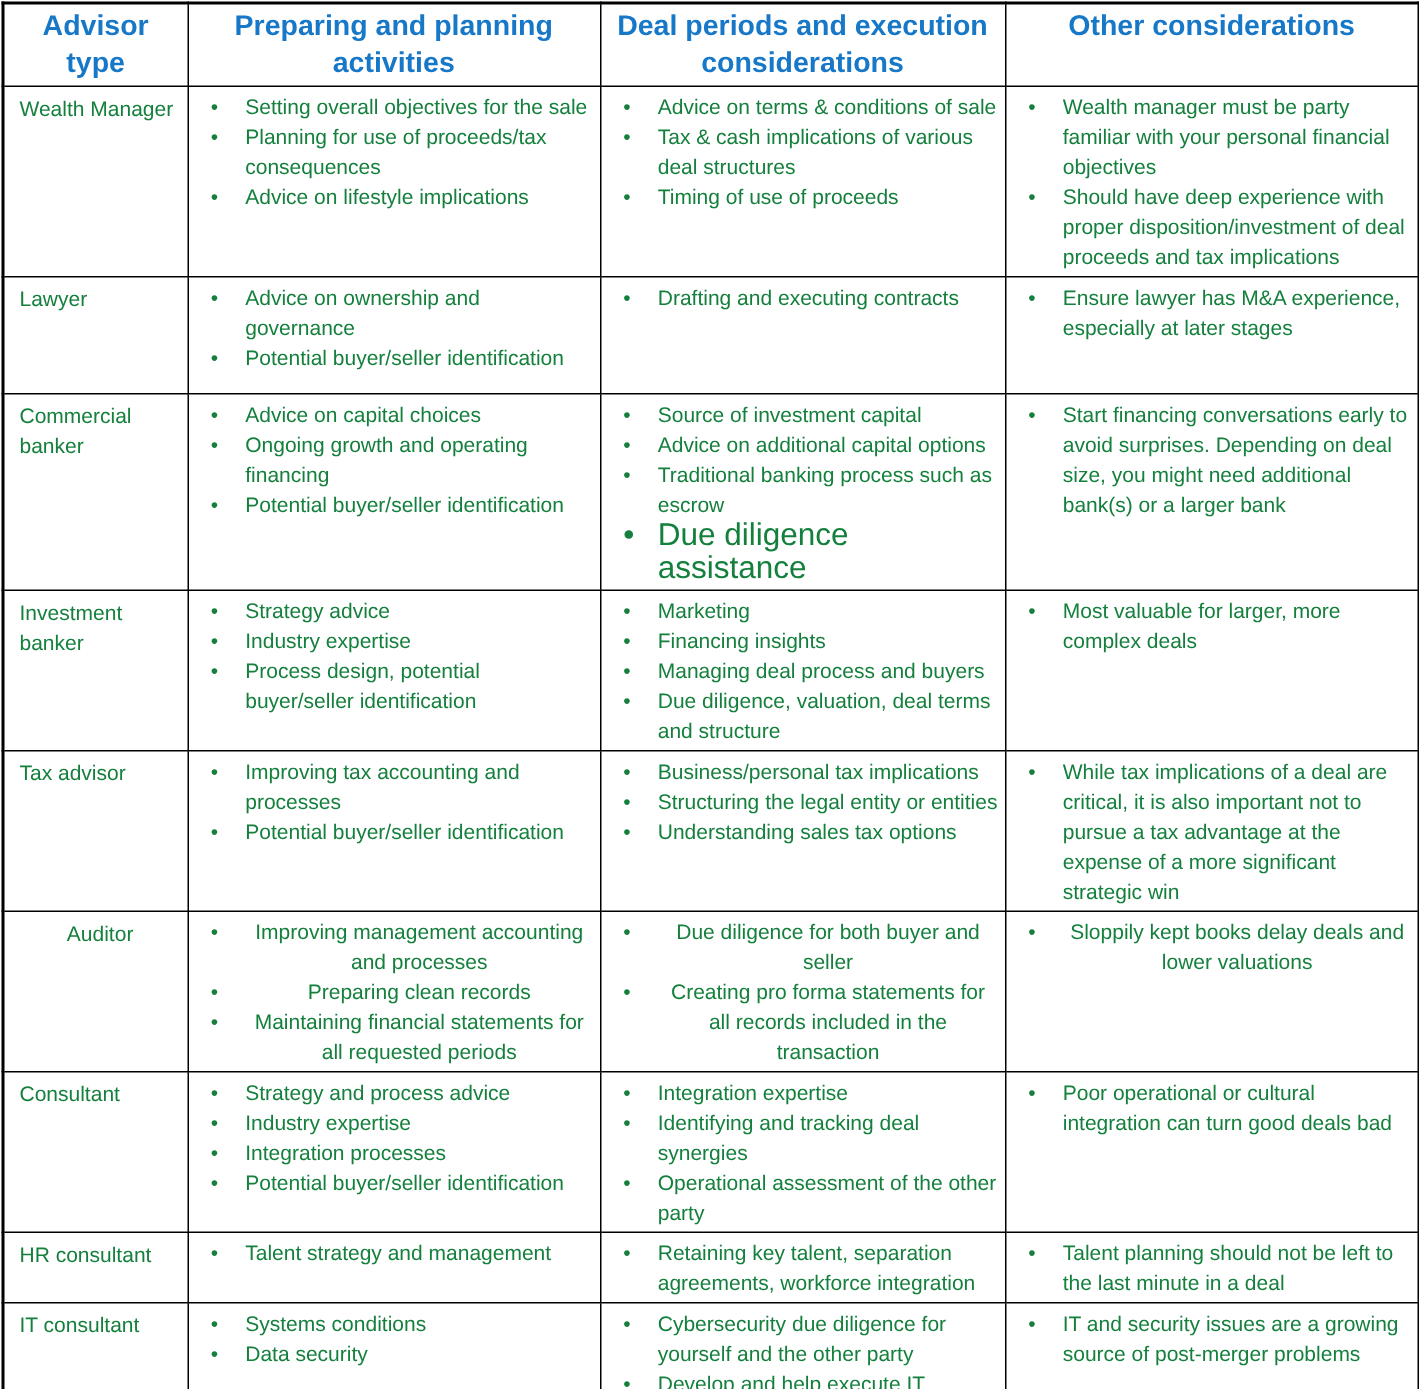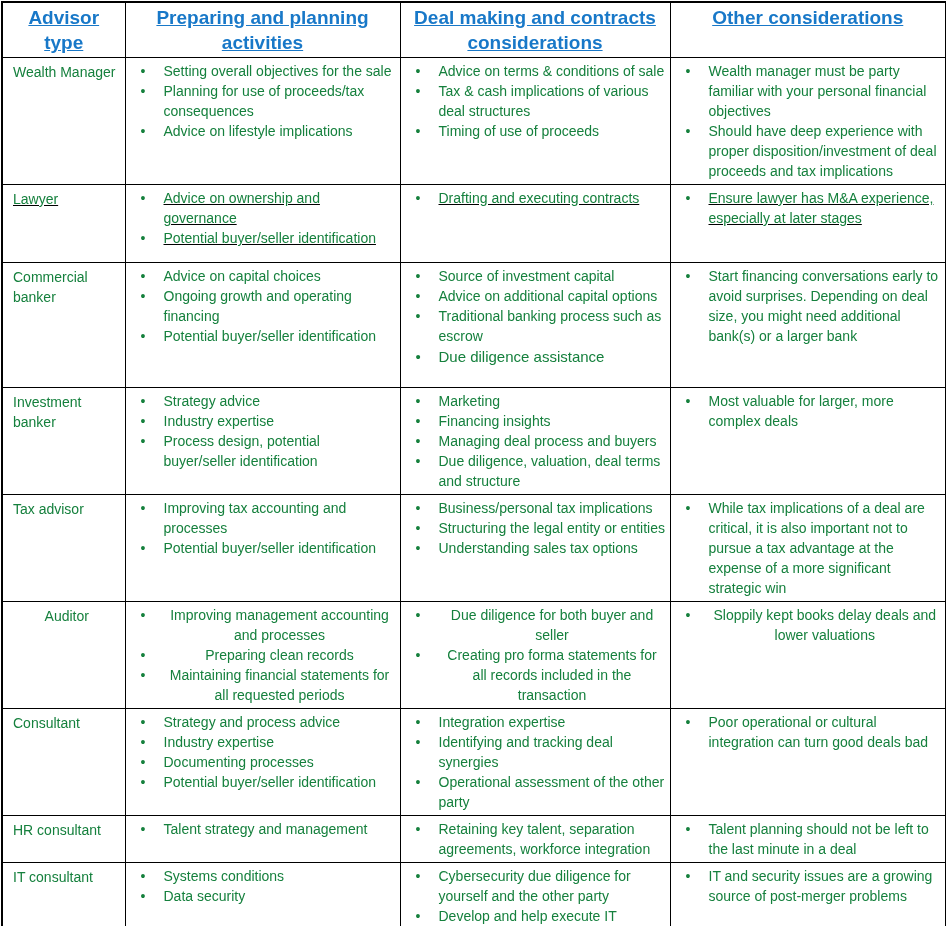--- a/index.html
+++ b/index.html
@@ -30,21 +30,20 @@
     vertical-align: top;
     box-sizing: border-box;
   }
   th {
     color: var(--header-color, #1878C8);
     font-weight: bold;
     font-size: 19px;
     line-height: 25px;
     padding: 2px 4px;
     height: 51px;
-    text-decoration: underline;
   }
   td {
     font-size: 14px;
     line-height: 20px;
     color: #15803d;
     padding: 3px 4px 3px 6px;
   }
   td.advisor {
     padding: 4px 4px 3px 10px;
   }
@@ -57,26 +56,26 @@
     position: relative;
     padding-left: 32px;
   }
   ul.bullets li::before {
     content: "\2022";
     position: absolute;
     left: 9px;
     top: 0;
   }
   ul.bullets li.large {
-    font-size: 15px;
+    font-size: 21px;
     line-height: 22px;
   }
   
   tbody tr:nth-child(1) { height: 124px; }
-  tbody tr:nth-child(2) { height: 78px; text-decoration: underline;  }
+  tbody tr:nth-child(2) { height: 78px;  }
   tbody tr:nth-child(3) { height: 125px; padding-left: 12px; }
   tbody tr:nth-child(4) { height: 102px; padding-left: 48px; }
   tbody tr:nth-child(5) { height: 102px; }
   tbody tr:nth-child(6) { height: 105px; text-align: center; }
   tbody tr:nth-child(7) { height: 104px; }
   tbody tr:nth-child(8) { height: 42px;  }
   tbody tr:nth-child(9) { height: 81px;  }
 </style>
 </head>
 <body>
@@ -86,21 +85,21 @@
     <colgroup>
       <col class="c1">
         <col class="c2">
         <col class="c3">
         <col class="c4">
     </colgroup>
     <thead>
       <tr>
         <th>Advisor type</th>
         <th>Preparing and planning activities</th>
-        <th>Deal making and contracts considerations</th>
+        <th>Deal periods and execution considerations</th>
         <th>Other considerations</th>
       </tr>
     </thead>
     <tbody>
         <tr>
           <td class="advisor">Wealth Manager</td>
           <td>
             <ul class="bullets">
               <li>Setting overall objectives for the sale</li>
               <li>Planning for use of proceeds/tax consequences</li>
@@ -227,21 +226,21 @@
               <li>Sloppily kept books delay deals and lower valuations</li>
             </ul>
           </td>
         </tr>
         <tr>
           <td class="advisor">Consultant</td>
           <td>
             <ul class="bullets">
               <li>Strategy and process advice</li>
               <li>Industry expertise</li>
-              <li>Documenting processes</li>
+              <li>Integration processes</li>
               <li>Potential buyer/seller identification</li>
             </ul>
           </td>
           <td>
             <ul class="bullets">
               <li>Integration expertise</li>
               <li>Identifying and tracking deal synergies</li>
               <li>Operational assessment of the other party</li>
             </ul>
           </td>

